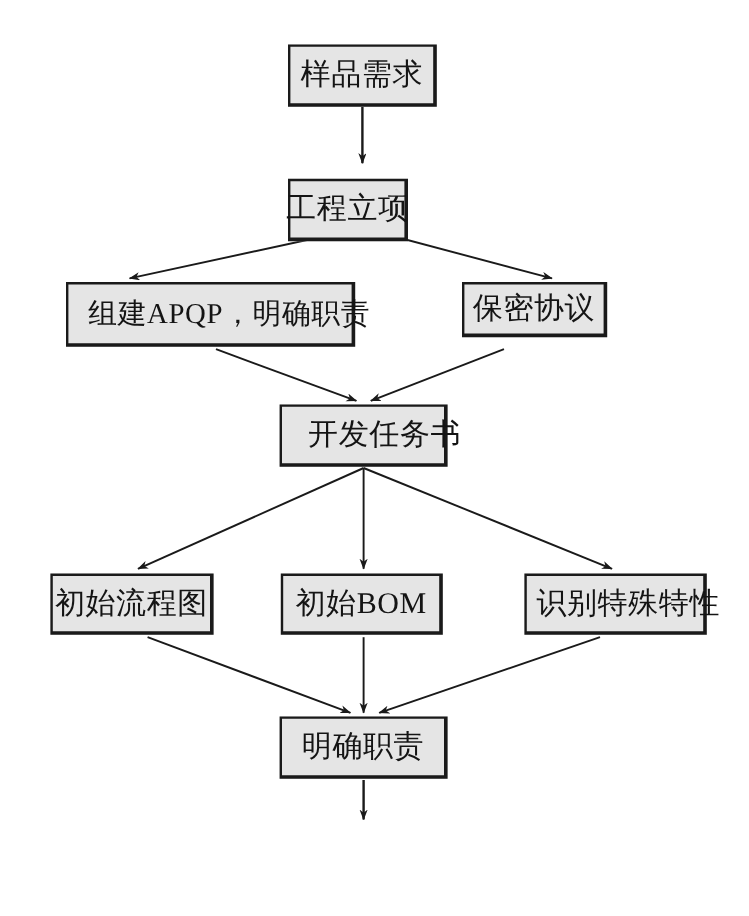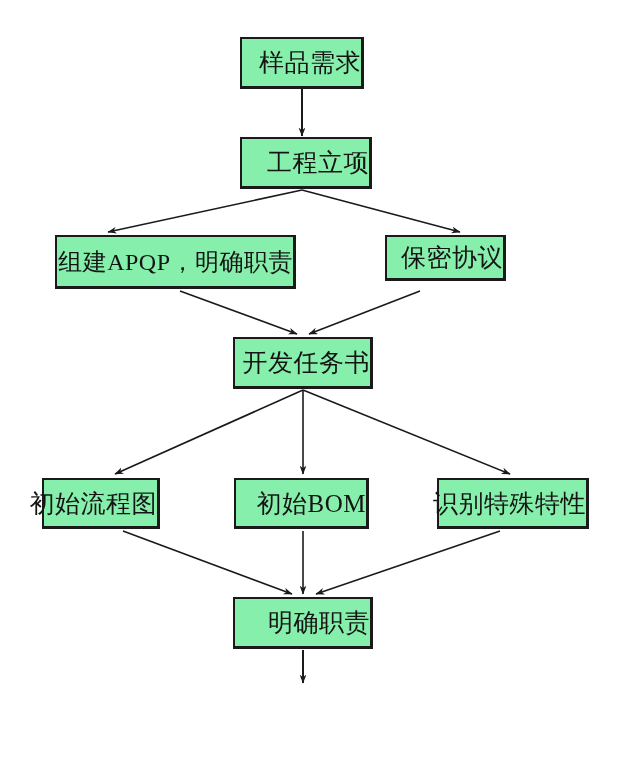--- a/index.html
+++ b/index.html
@@ -18,27 +18,27 @@
   #edges {
     position: absolute;
     left: 0;
     top: 0;
     width: 624px;
     height: 763px;
   }
   .node {
     position: absolute;
     box-sizing: border-box;
-    background: #86efac;
+    background: #e5e5e5;
     border: 2px solid #1a1a1a;
     border-right-width: 3px;
     border-bottom-width: 3px;
     display: flex;
     align-items: center;
-    justify-content: flex-end;
+    justify-content: center;
     z-index: 2;
   }
   .node .label {
     color: #141414;
     font-size: 25px;
     line-height: 1;
     letter-spacing: 0.5px;
     white-space: nowrap;
   }
   .node.wide .label {
@@ -78,33 +78,33 @@
     <line x1="303" y1="531" x2="303" y2="594" stroke="#1a1a1a" stroke-width="1.6" marker-end="url(#arrow)"></line>
 
     <line x1="500" y1="531" x2="316" y2="594" stroke="#1a1a1a" stroke-width="1.6" marker-end="url(#arrow)"></line>
 
     <line x1="303" y1="650" x2="303" y2="683" stroke="#1a1a1a" stroke-width="2" marker-end="url(#arrow)"></line>
   </svg>
 
   <div class="node" style="left: 240px; top: 37px; width: 124px; height: 52px;">
     <span class="label">样品需求</span>
   </div>
-  <div class="node" style="left: 240px; top: 137px; width: 132px; height: 52px;">
+  <div class="node" style="left: 240px; top: 149px; width: 100px; height: 52px;">
     <span class="label">工程立项</span>
   </div>
   <div class="node wide" style="left: 55px; top: 235px; width: 241px; height: 54px; padding-left: 32px;">
     <span class="label">组建APQP，明确职责</span>
   </div>
   <div class="node" style="left: 385px; top: 235px; width: 121px; height: 46px;">
     <span class="label">保密协议</span>
   </div>
   <div class="node" style="left: 233px; top: 337px; width: 140px; height: 52px; padding-left: 36px;">
     <span class="label">开发任务书</span>
   </div>
-  <div class="node" style="left: 42px; top: 478px; width: 118px; height: 51px;">
+  <div class="node" style="left: 42px; top: 478px; width: 136px; height: 51px;">
     <span class="label">初始流程图</span>
   </div>
   <div class="node" style="left: 234px; top: 478px; width: 135px; height: 51px;">
     <span class="label">初始BOM</span>
   </div>
   <div class="node" style="left: 437px; top: 478px; width: 152px; height: 51px; padding-left: 22px;">
     <span class="label">识别特殊特性</span>
   </div>
   <div class="node" style="left: 233px; top: 597px; width: 140px; height: 52px;">
     <span class="label">明确职责</span>

